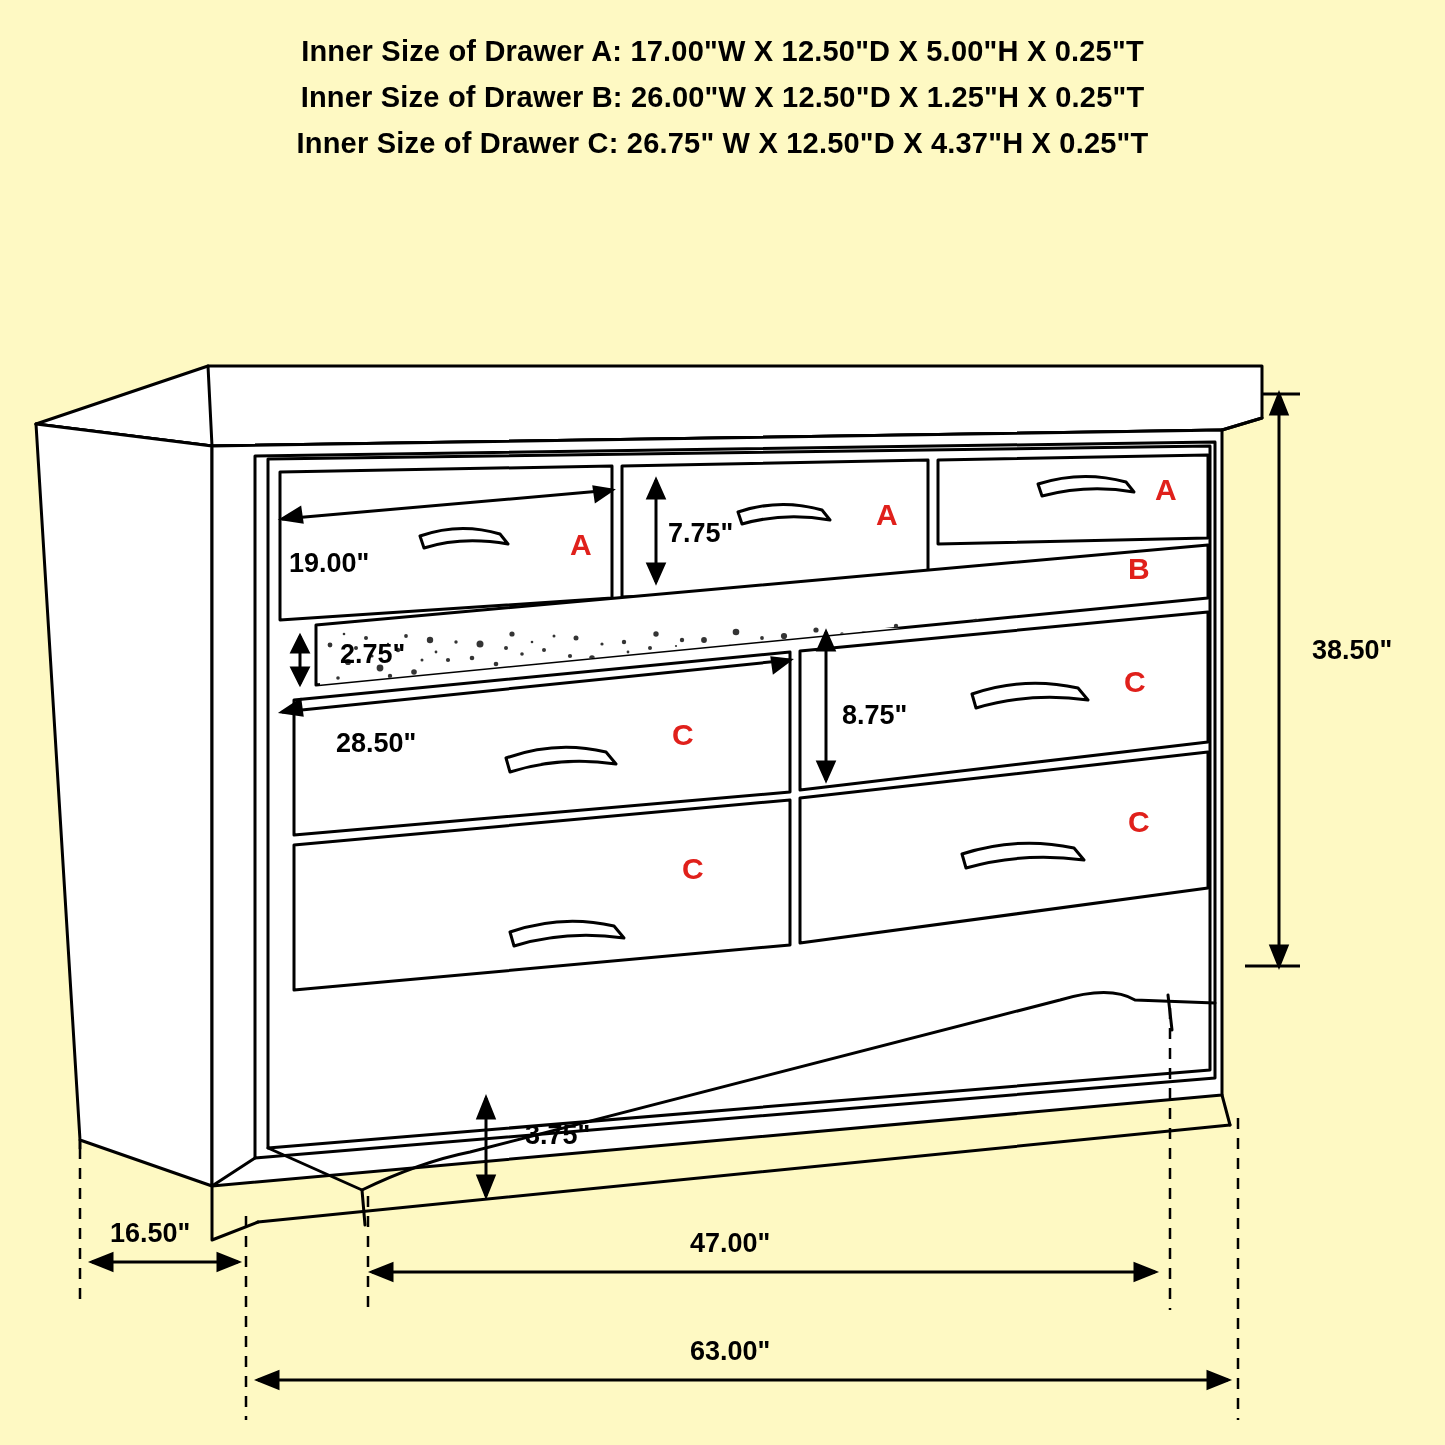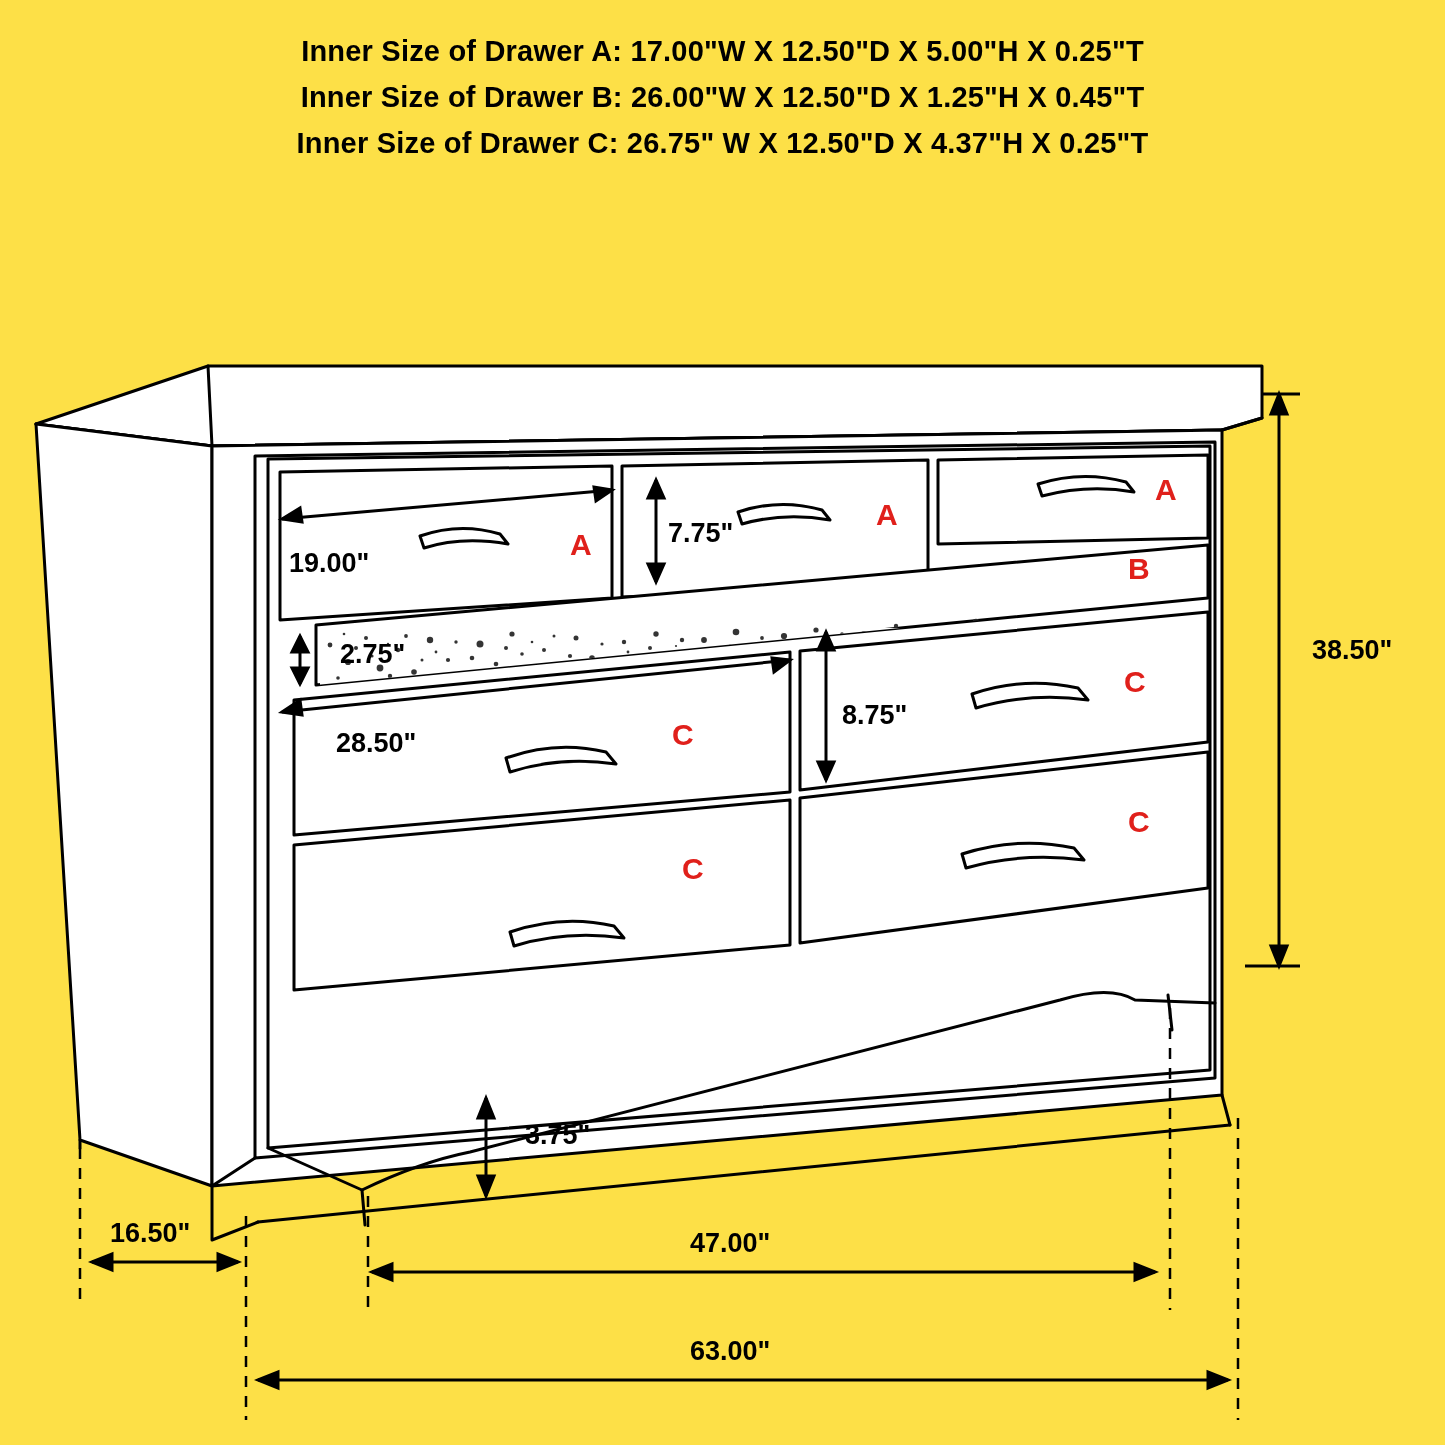--- a/index.html
+++ b/index.html
@@ -4,21 +4,21 @@
 <style>
   html, body {
     margin: 0;
     padding: 0;
     background: #ffffff;
   }
   #page {
     position: relative;
     width: 1445px;
     height: 1445px;
-    background: #fde047;
+    background: #fef9c3;
     font-family: "Liberation Sans", sans-serif;
     overflow: hidden;
   }
   .spec-lines {
     position: absolute;
     left: 0;
     top: 28px;
     width: 1445px;
     text-align: center;
   }
@@ -52,21 +52,21 @@
     white-space: nowrap;
   }
 </style>
 </head>
 <body>
 
 <div id="page">
 
   <div class="spec-lines">
     <div class="spec-line">Inner Size of Drawer A: 17.00"W X 12.50"D X 5.00"H X 0.25"T</div>
-    <div class="spec-line">Inner Size of Drawer B: 26.00"W X 12.50"D X 1.25"H X 0.45"T</div>
+    <div class="spec-line">Inner Size of Drawer B: 26.00"W X 12.50"D X 1.25"H X 0.25"T</div>
     <div class="spec-line">Inner Size of Drawer C: 26.75" W X 12.50"D X 4.37"H X 0.25"T</div>
   </div>
 
   <svg id="diagram" viewBox="0 0 1445 1445">
     <g fill="none" stroke="#000000" stroke-width="3" stroke-linejoin="round" stroke-linecap="round">
 
       <polygon points="36,424 208,366 1262,366 1262,418 1222,430 212,446" fill="#ffffff"></polygon>
       <polyline points="36,424 212,446 1222,430"></polyline>
       <polyline points="208,366 212,446"></polyline>
       <polyline points="1222,430 1262,418"></polyline>

